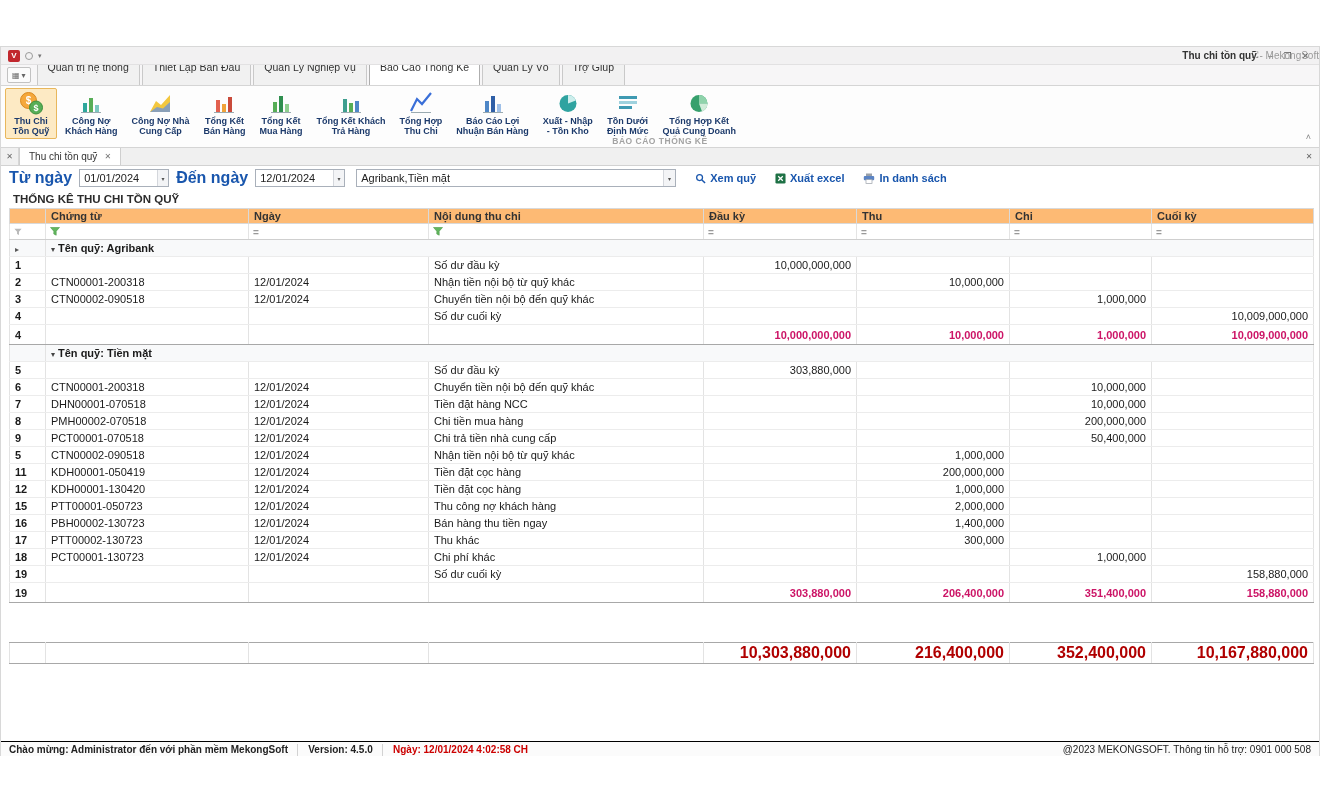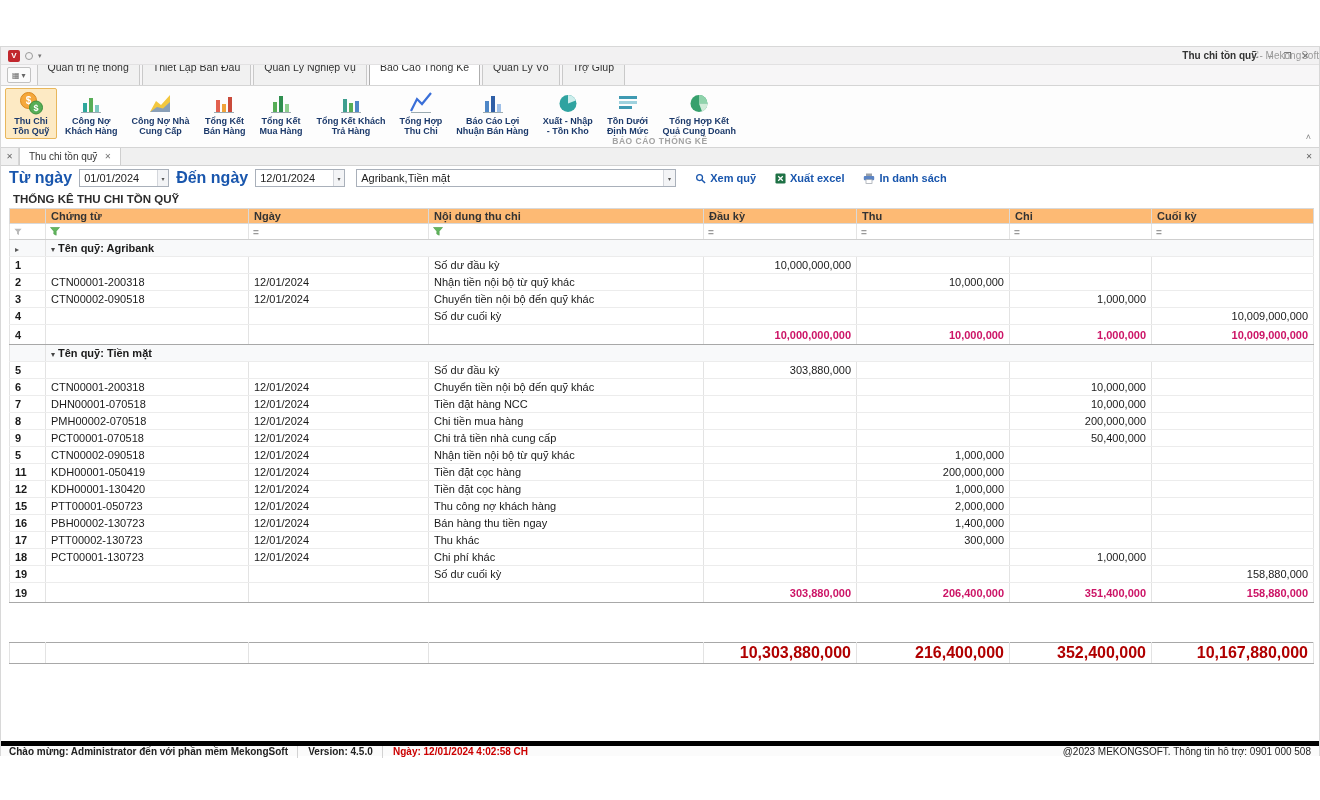--- a/index.html
+++ b/index.html
@@ -83,21 +83,21 @@
   .rowptr { color:#555; font-size:8px; }
   .summary-row td { height:20px; padding:0 5px; border-top:1px solid #a8a8a8; border-bottom:1px solid #a8a8a8;
     border-right:1px solid #e3e3e3; border-left:1px solid #e3e3e3; background:#fff; }
   .summary-row .sum { color:var(--summary,#cc1466); font-weight:bold; text-align:right; }
   .spacer-row td { height:40px; background:#fff; border:none; }
   .grand-row td { height:21px; padding:0 5px; border-top:1px solid #a8a8a8; border-bottom:1px solid #a8a8a8;
     border-right:1px solid #e3e3e3; border-left:1px solid #e3e3e3; }
   .grand-row .g { color:var(--grand,#b00000); font-weight:bold; font-size:16px; }
 
   
-  .statusbar { margin-top:auto; height:15px; border-top:5px solid #000000; background:#fbfbfb;
+  .statusbar { margin-top:auto; height:15px; border-top:1px solid #000000; background:#fbfbfb;
     display:flex; align-items:center; font-size:10px; color:#222; padding:0 8px; flex:0 0 auto; }
   .sb-sep { color:#c4c4c4; margin:0 7px; }
   .sb-bold { font-weight:bold; }
   .sb-date { font-weight:bold; color:var(--date-red,#cc0000); }
   .sb-right { margin-left:auto; font-weight:normal; }
 </style>
 </head>
 <body>
 
 <div class="stage">

